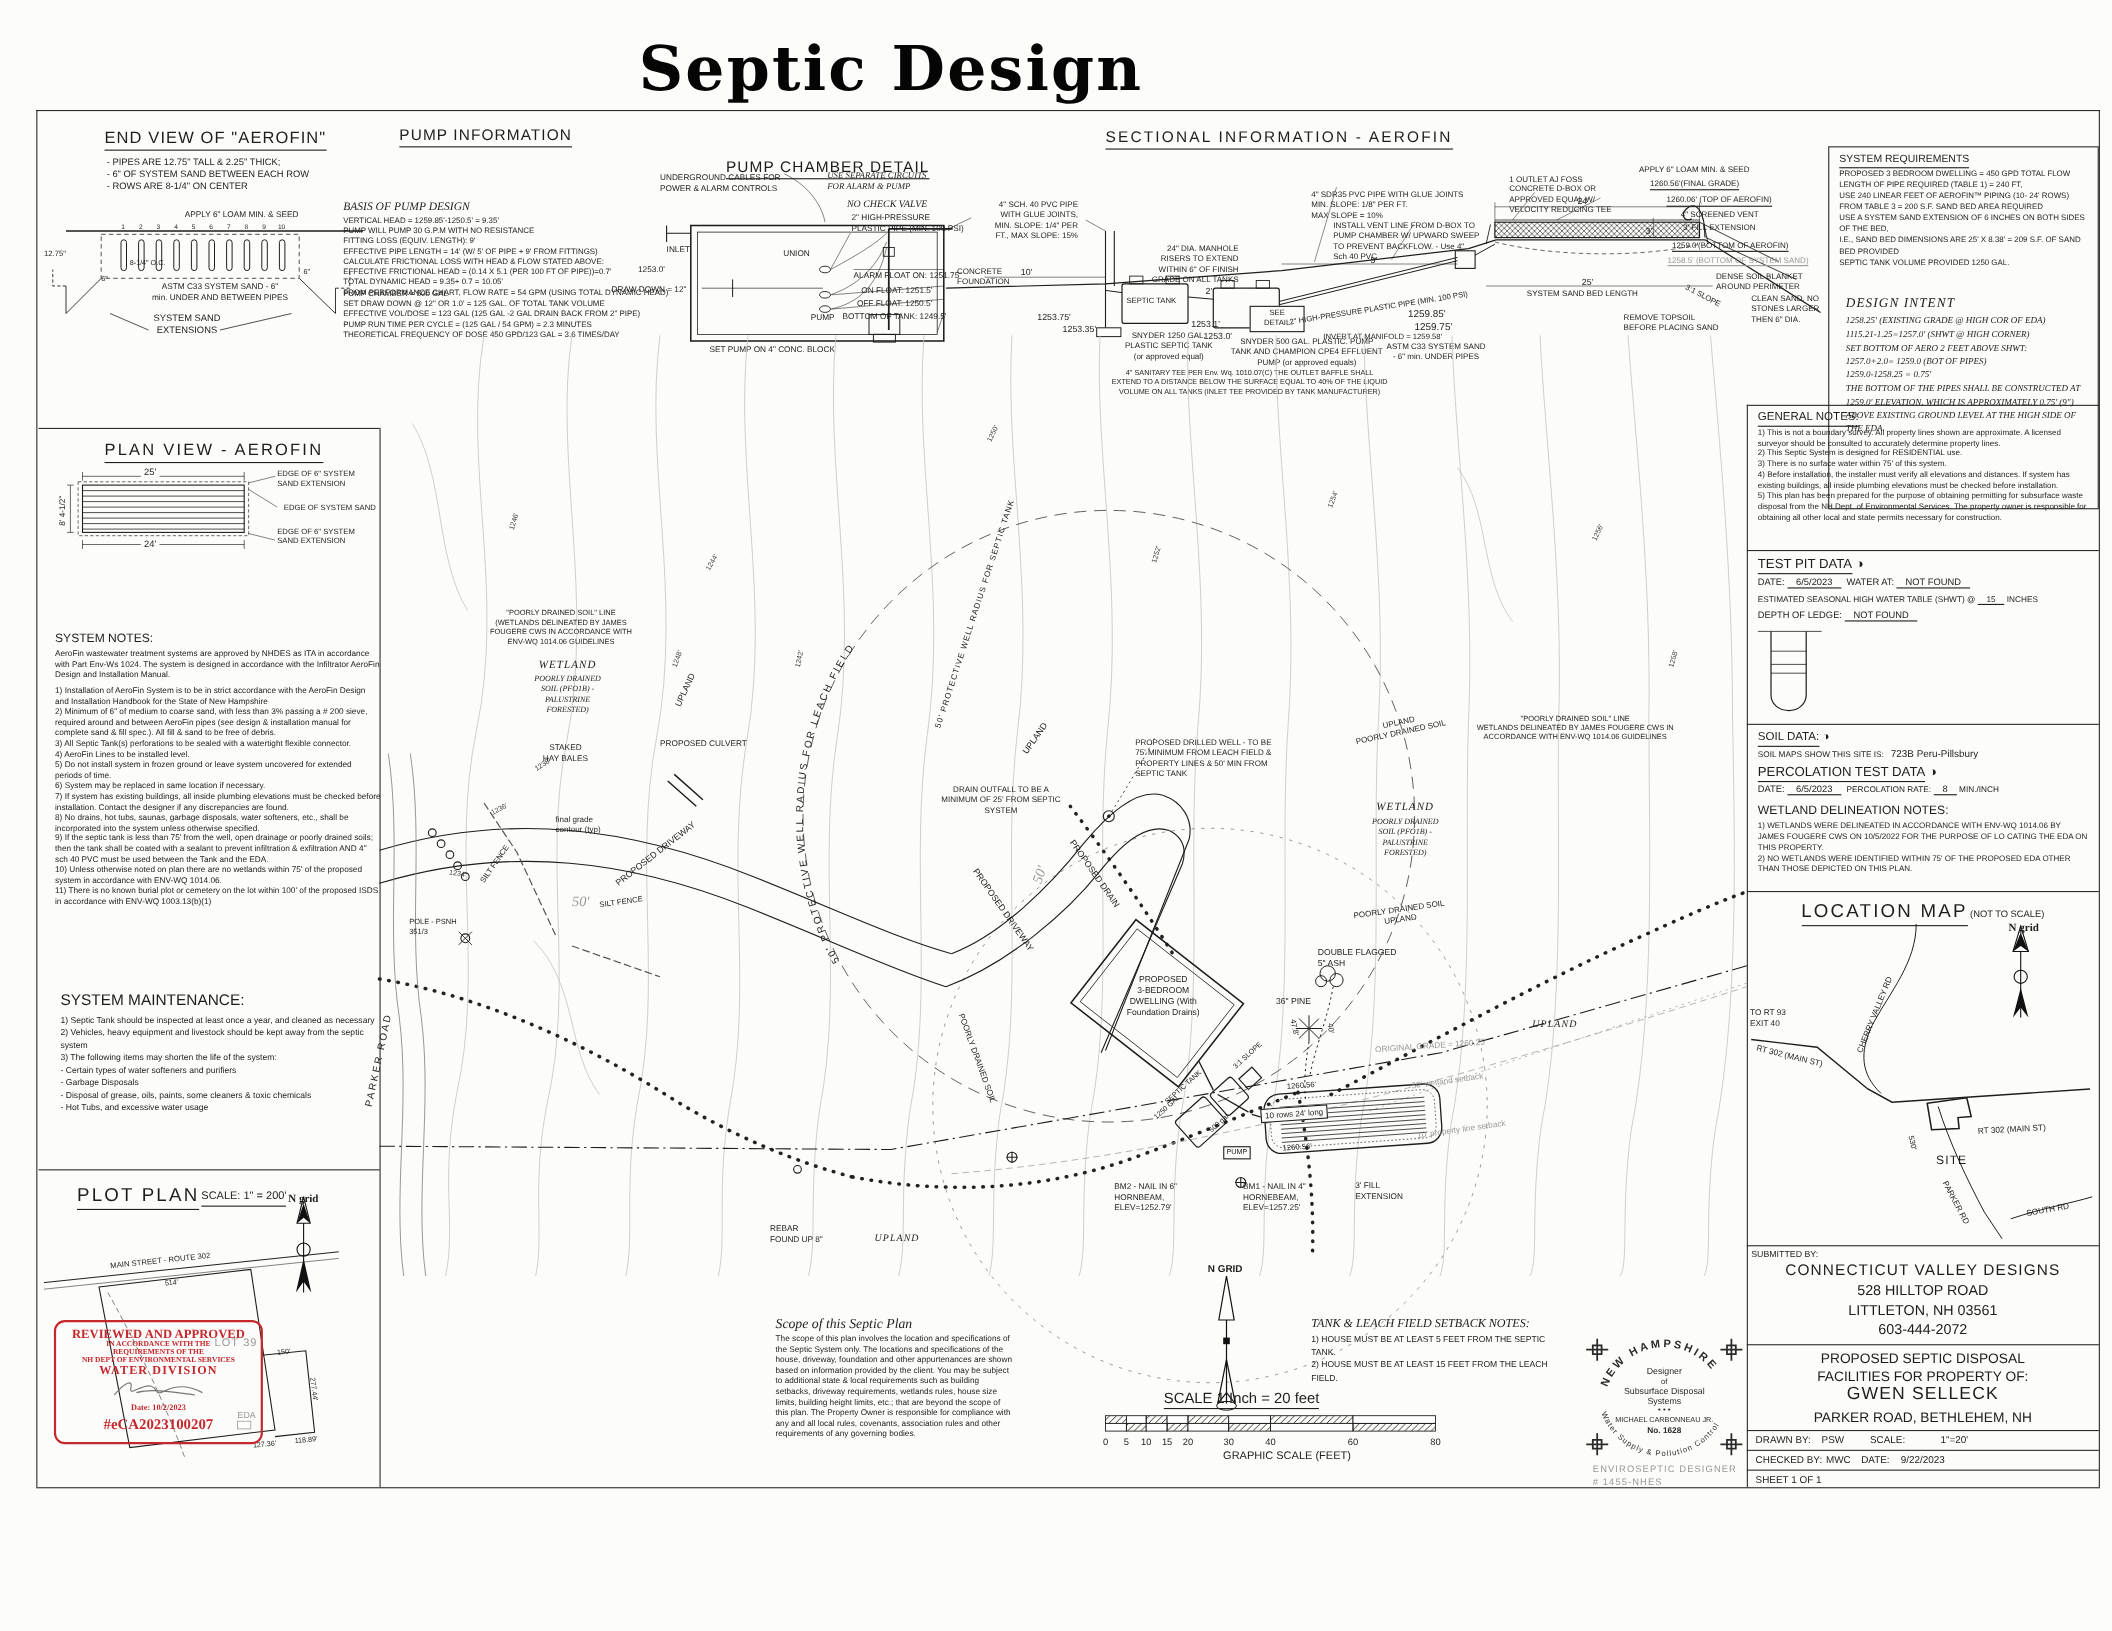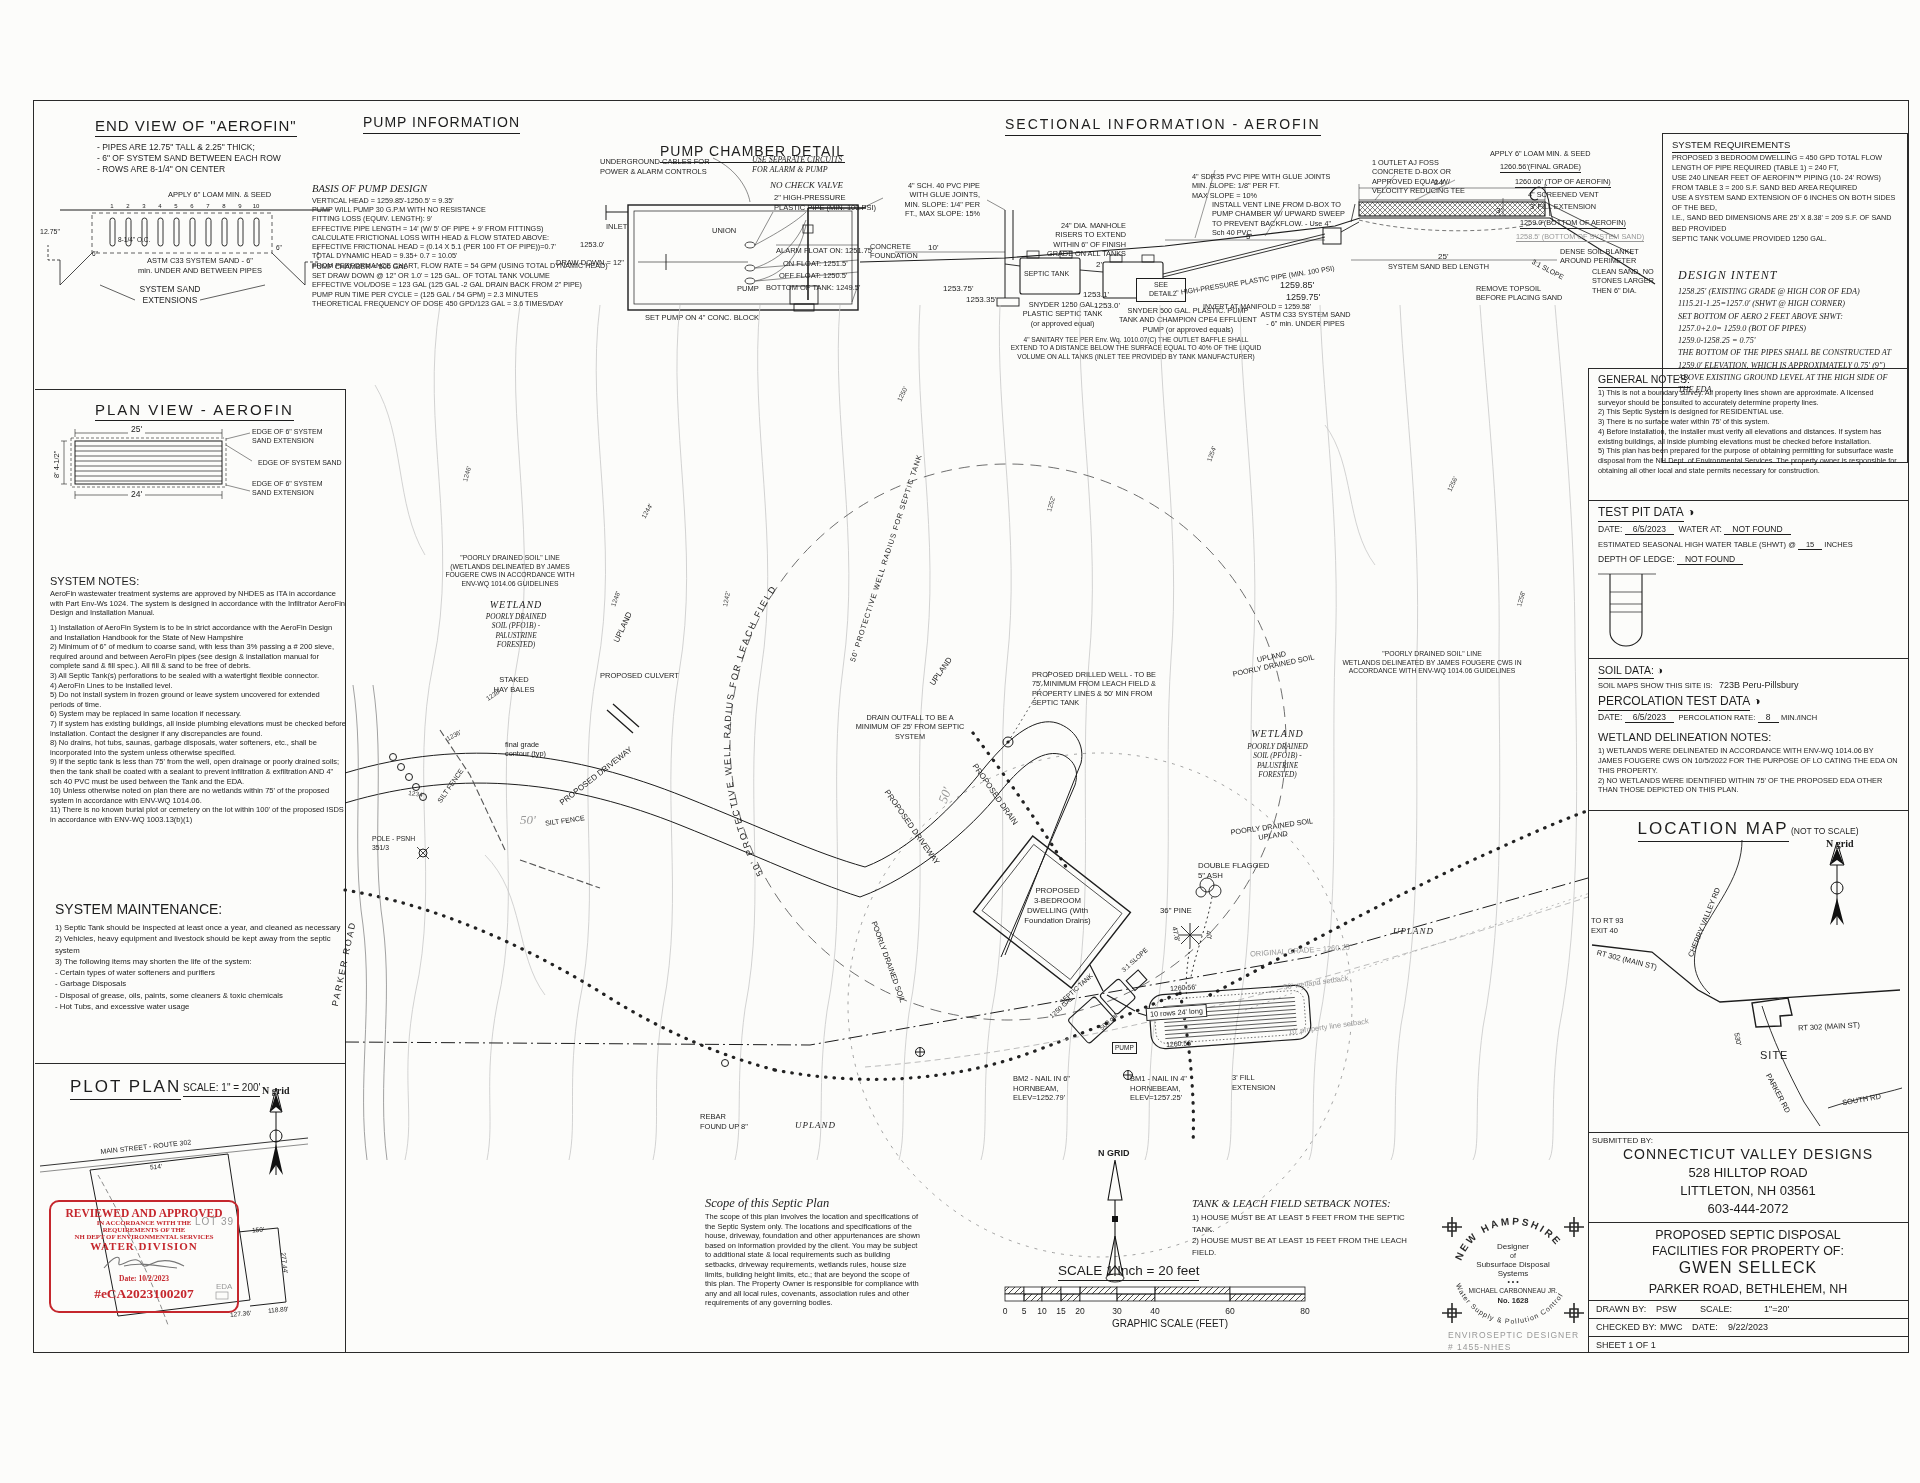--- a/index.html
+++ b/index.html
@@ -16,20 +16,21 @@
 .vln{position:absolute;border-left:1.3px solid #2a2a2a}
 .uval{border-bottom:1px solid #1d1d1d;padding:0 8px}
 svg{position:absolute;overflow:visible}
 .stamp{position:absolute;border:2.5px solid #c5272d;border-radius:10px;color:#c5272d;text-align:center;font-family:"Liberation Serif","DejaVu Serif",serif}
 </style>
 </head>
 <body>
 
 <div id="sheet">
 
+  <div class="t ctr" style="left:500px;top:28px;width:620px;font-family:'DejaVu Serif','Liberation Serif',serif;font-weight:bold;font-size:56px;letter-spacing:2px;color:#050505">Septic Design</div>
 
   <div class="hln" style="left:33px;top:100px;width:1876px"></div>
   <div class="hln" style="left:33px;top:1352px;width:1876px"></div>
   <div class="vln" style="left:33px;top:100px;height:1252px"></div>
   <div class="vln" style="left:1908px;top:100px;height:1252px"></div>
   <div class="hln" style="left:35px;top:389px;width:310px"></div>
   <div class="vln" style="left:345px;top:389px;height:963px"></div>
   <div class="hln" style="left:35px;top:1063px;width:310px"></div>
   <div class="vln" style="left:1588px;top:368px;height:984px"></div>
   <div class="hln" style="left:1588px;top:368px;width:320px"></div>

